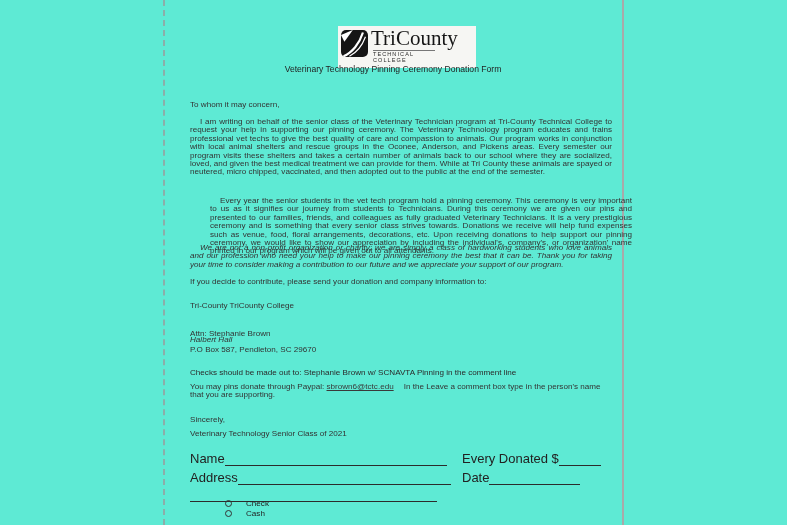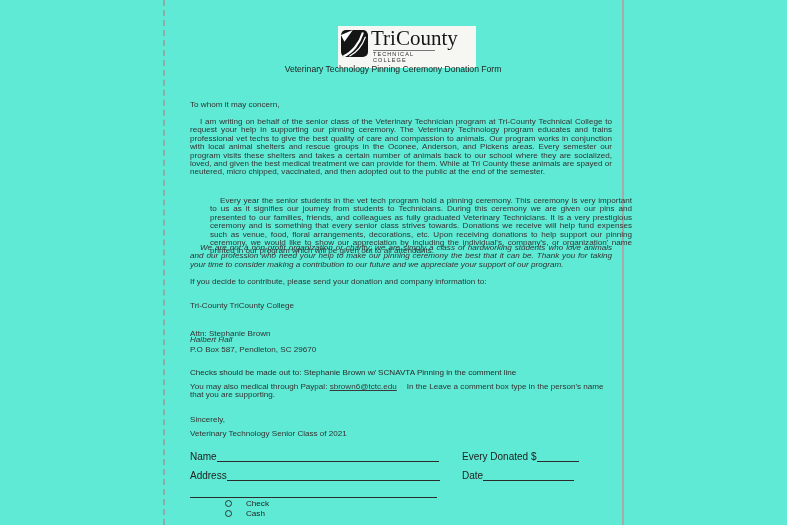--- a/index.html
+++ b/index.html
@@ -63,21 +63,21 @@
   .addr-1 { top: 316px; margin-top: 30px; }
   .addr-2 { top: 330px; }
   .addr-3 { top: 336px; font-style: italic; }
   .checks { top: 369px; color: #2a2a2a; }
   .paypal { top: 383px; }
   .closing { top: 416px; }
   .signature { top: 430px; }
   .email-link { color: #3a3a3a; text-decoration: underline; }
   .paypal-gap { display: inline-block; width: 10px; }
   
-  .frow { position: absolute; white-space: nowrap; font-size: 10px; color: #222; }
+  .frow { position: absolute; white-space: nowrap; font-size: 13px; color: #222; }
   .r-name    { left: 0;   top: 451px; }
   .r-address { left: 0;   top: 470px; }
   .r-cont    { left: 0;   top: 487px; }
   .r-amount  { left: 272px; top: 451px; }
   .r-date    { left: 272px; top: 470px; }
   .fill-line {
     display: inline-block; height: 8px;
     border-bottom: 1.2px solid #2b2b2b;
     vertical-align: bottom;
   }
@@ -124,21 +124,21 @@
 
     <div class="blk contribute">If you decide to contribute, please send your donation and company information to:</div>
 
     <div class="blk addr-0">Tri-County TriCounty College</div>
     <div class="blk addr-1">P.O Box 587, Pendleton, SC 29670</div>
     <div class="blk addr-2">Attn: Stephanie Brown</div>
     <div class="blk addr-3">Halbert Hall</div>
 
     <div class="blk checks">Checks should be made out to: Stephanie Brown w/ SCNAVTA Pinning in the comment line</div>
 
-    <div class="blk paypal"><span>You may also medical through Paypal: </span><span class="email-link">sbrown6@tctc.edu</span><span class="paypal-gap"></span><span>In the Leave a comment box type in the person's name that you are supporting.</span></div>
+    <div class="blk paypal"><span>You may pins donate through Paypal: </span><span class="email-link">sbrown6@tctc.edu</span><span class="paypal-gap"></span><span>In the Leave a comment box type in the person's name that you are supporting.</span></div>
 
     <div class="blk closing">Sincerely,</div>
     <div class="blk signature">Veterinary Technology Senior Class of 2021</div>
 
     <div class="frow r-name"><span>Name</span><span class="fill-line w-name"></span></div>
     <div class="frow r-amount"><span>Every Donated $</span><span class="fill-line w-amt"></span></div>
     <div class="frow r-address"><span>Address</span><span class="fill-line w-addr"></span></div>
     <div class="frow r-date"><span>Date</span><span class="fill-line w-date"></span></div>
     <div class="frow r-cont"><span class="fill-line w-cont"></span></div>
 

